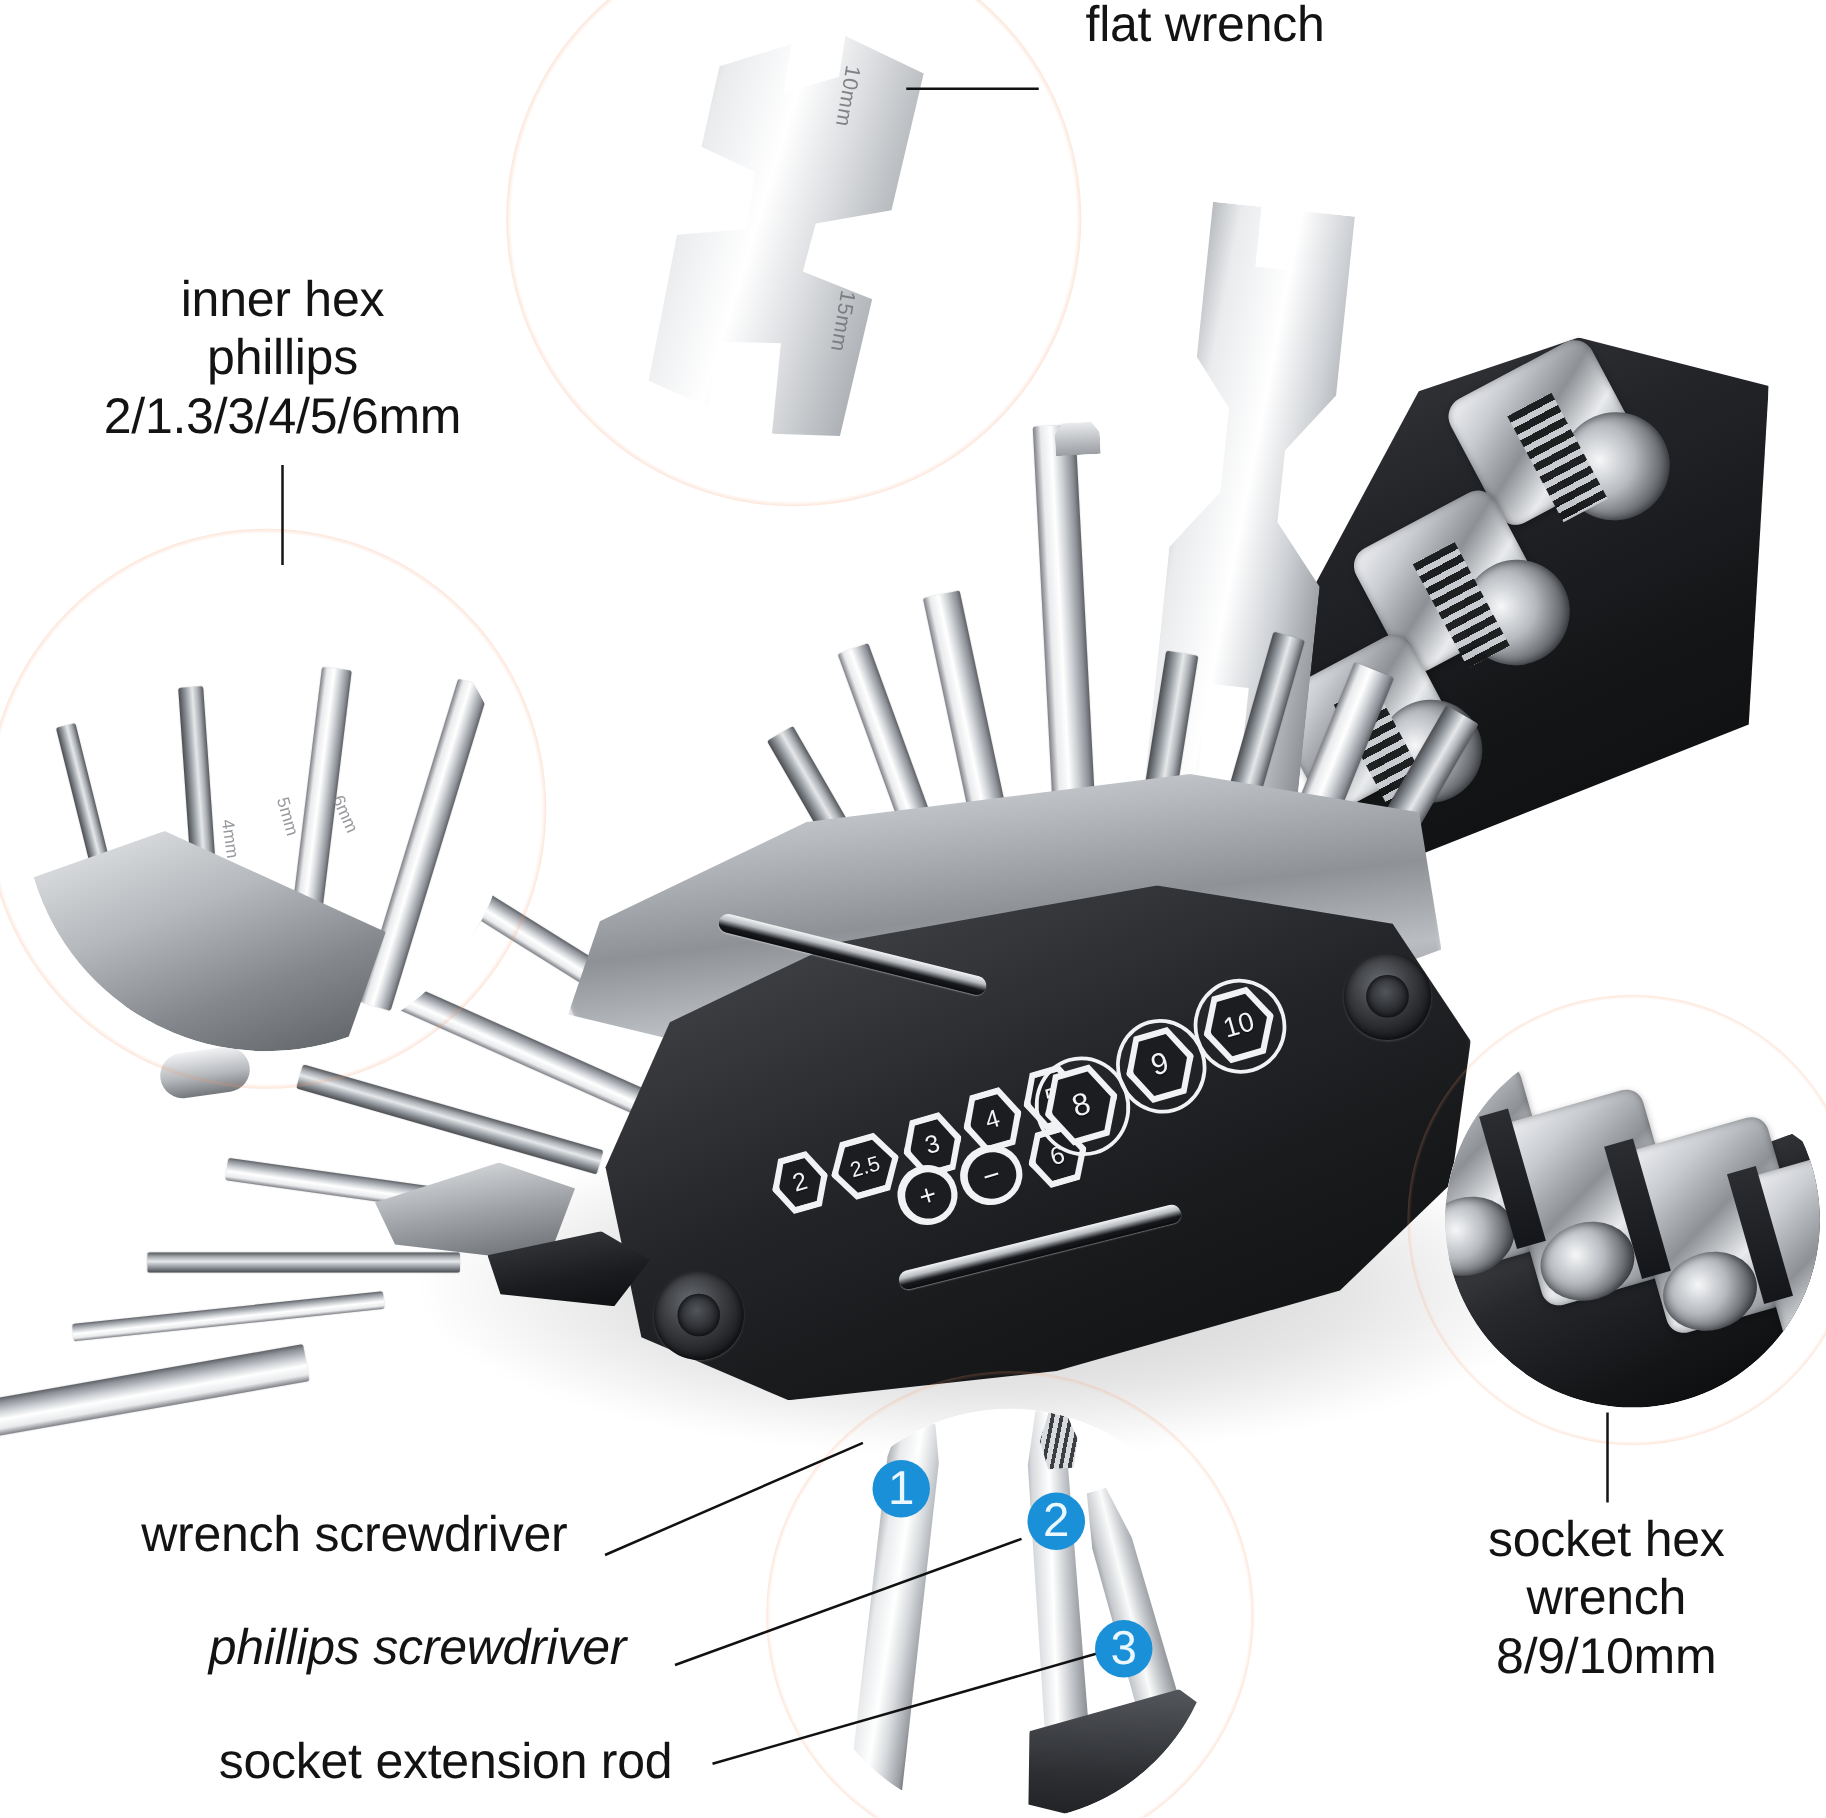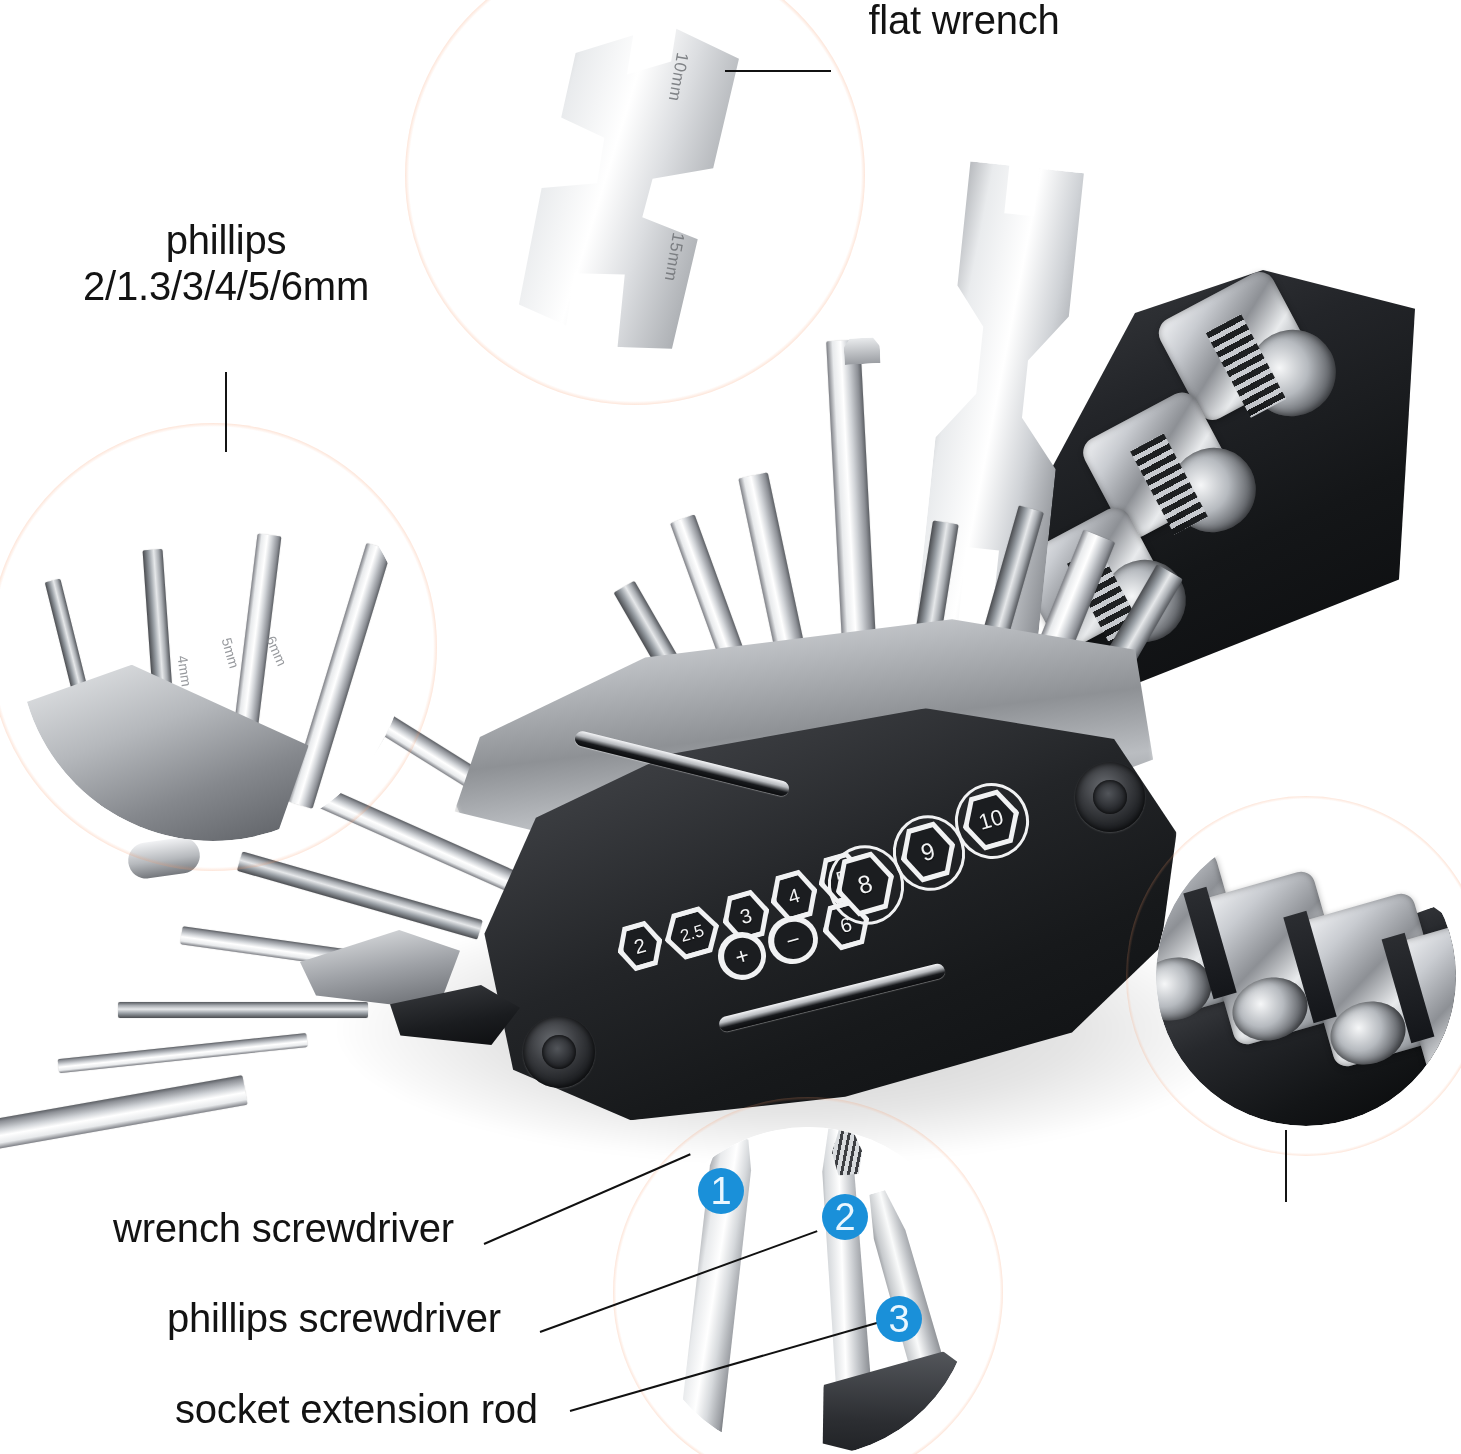--- a/index.html
+++ b/index.html
@@ -411,30 +411,36 @@
   </div>
   <div class="badge" style="left:876px;top:1296px;width:46px;height:46px;">
     <span>3</span>
   </div>
 
   <div class="label center" style="left:826px;top:-3px;width:276px;">
     <span class="ln">flat wrench</span>
   </div>
 
   <div class="label center" style="left:70px;top:217px;width:312px;">
+    <span class="ln">inner hex</span>
     <span class="ln">phillips</span>
     <span class="ln">2/1.3/3/4/5/6mm</span>
   </div>
 
   <div class="label" style="left:113px;top:1205px;">
     <span class="ln">wrench screwdriver</span>
   </div>
 
-  <div class="label" style="left:167px;top:1295px;">
+  <div class="label" style="left:167px;top:1295px;font-style:italic;">
     <span class="ln">phillips screwdriver</span>
   </div>
 
   <div class="label" style="left:175px;top:1386px;">
     <span class="ln">socket extension rod</span>
   </div>
 
+  <div class="label center" style="left:1152px;top:1209px;width:266px;">
+    <span class="ln">socket hex</span>
+    <span class="ln">wrench</span>
+    <span class="ln">8/9/10mm</span>
+  </div>
 
 </div>
 
 </body></html>

